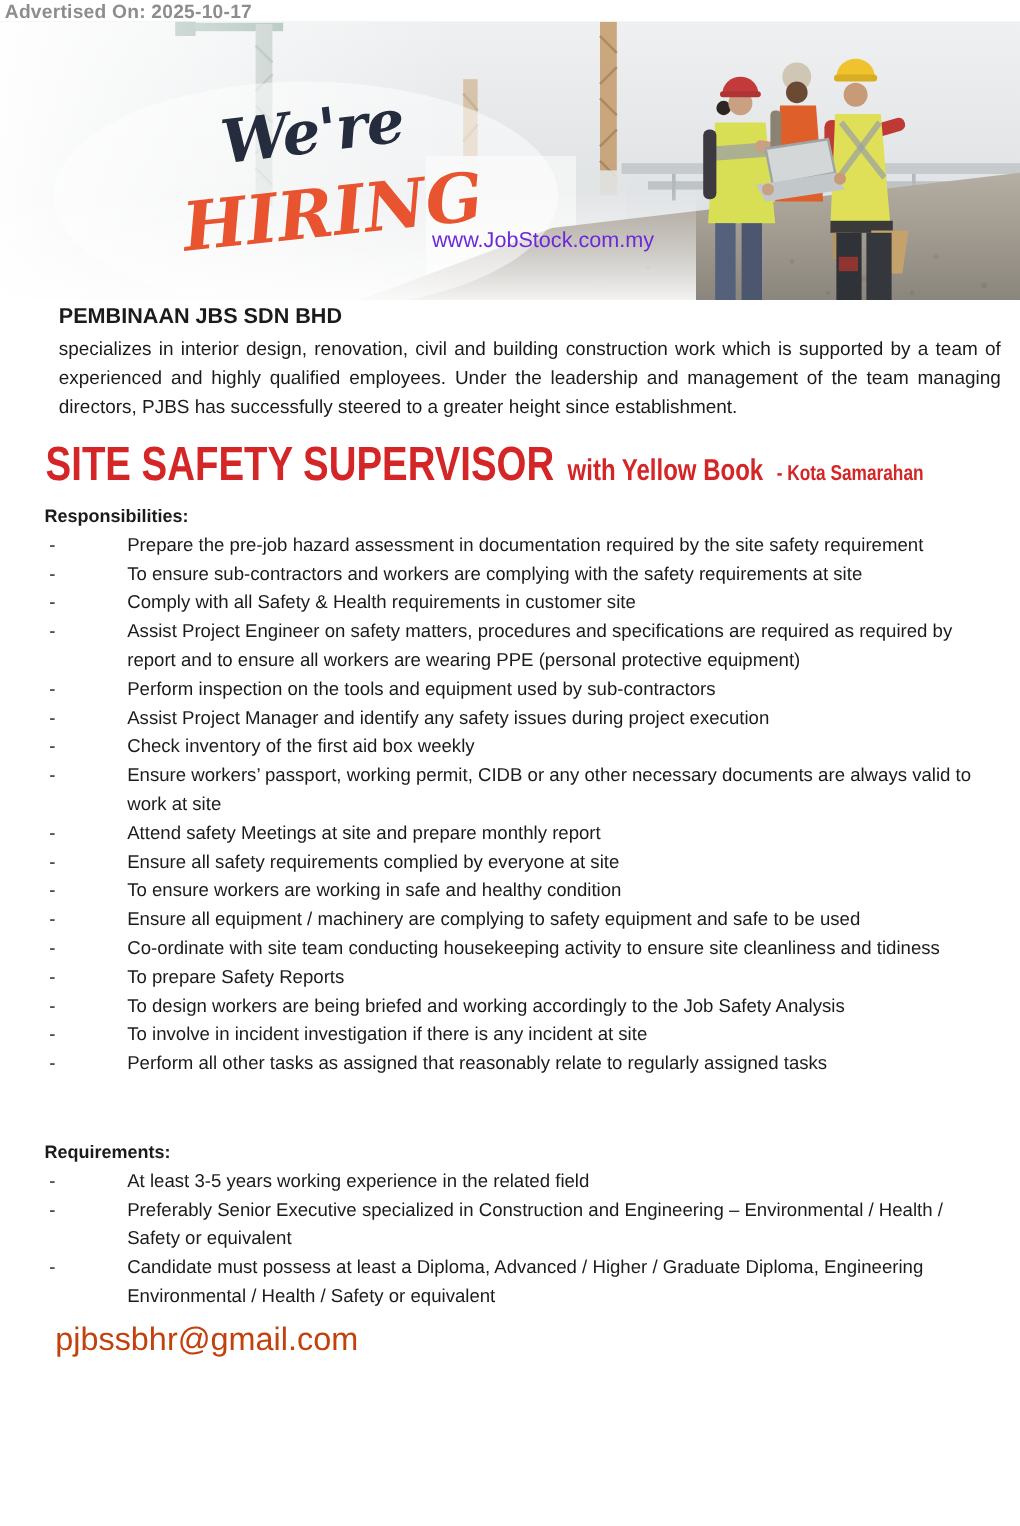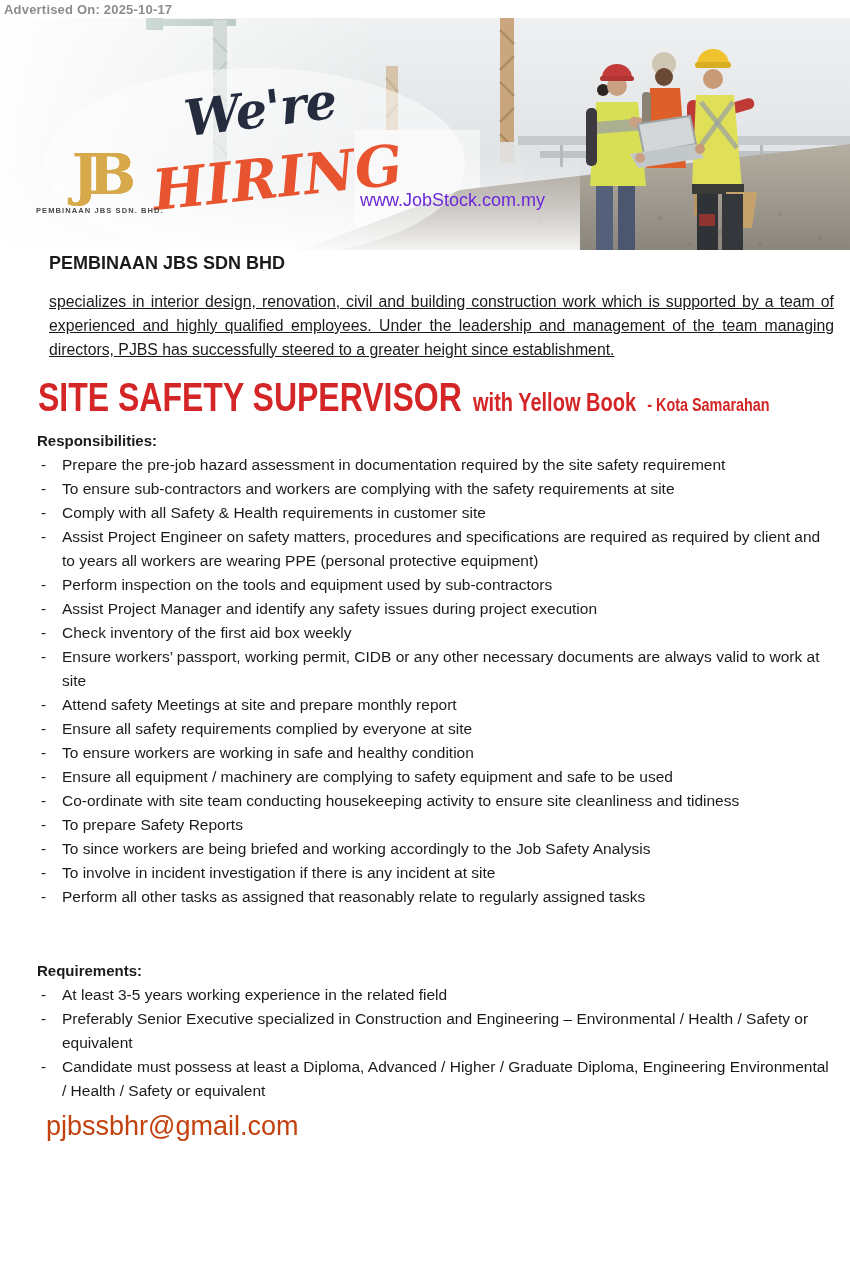--- a/index.html
+++ b/index.html
@@ -1,49 +1,49 @@
 <!DOCTYPE html>
 <html><head>
 <meta charset="utf-8">
 <style>
   html,body{margin:0;padding:0;background:#fff;}
   .page{position:relative;width:850px;height:1272px;background:#fff;overflow:hidden;
         font-family:"Liberation Sans",sans-serif;color:#1b1b1b;}
 
   
-  .adv{position:absolute;top:2px;left:4px;font-size:13px;font-weight:bold;color:#8d8d8d;letter-spacing:.2px;}
+  .adv{position:absolute;top:2px;left:4px;font-size:16px;font-weight:bold;color:#8d8d8d;letter-spacing:.2px;}
 
   
   .hero{position:absolute;top:18px;left:0;width:850px;height:232px;overflow:hidden;background:#e3e6e8;}
   .hero svg{display:block;}
   .were{position:absolute;left:184px;top:62px;font-family:"DejaVu Serif",serif;font-style:italic;font-weight:bold;
         font-size:50px;color:#252c3e;transform:rotate(-7deg);letter-spacing:-1px;}
   .hiring{position:absolute;left:152px;top:126px;font-family:"DejaVu Serif",serif;font-style:italic;font-weight:bold;
         font-size:56px;color:#e8542f;transform:rotate(-6deg);letter-spacing:0px;}
   .website{position:absolute;left:360px;top:172px;font-size:18px;color:#6d28d9;}
   .logo-wrap{position:absolute;left:36px;top:126px;width:126px;text-align:center;}
   .logo-mono{font-family:"DejaVu Serif",serif;font-weight:bold;font-size:56px;line-height:60px;color:#d7a94a;
         letter-spacing:-10px;text-shadow:0 0 0 #d7a94a;}
   .logo-cap{font-size:7.5px;letter-spacing:1.1px;color:#4a4a4a;margin-top:2px;white-space:nowrap;font-weight:bold;}
 
   
   .main{position:absolute;top:250px;left:12px;width:850px;}
   .company{margin:2px 0 0 37px;font-size:18px;font-weight:bold;line-height:22px;}
-  .desc{margin:16px 0 0 37px;width:785px;font-size:15.8px;line-height:24px;text-align:justify;text-decoration:underline;}
+  .desc{margin:6px 0 0 37px;width:785px;font-size:15.8px;line-height:24px;text-align:justify;}
   .job-title{margin:13px 0 0 26px;display:flex;align-items:baseline;gap:14px;white-space:nowrap;
         transform:scaleX(.8);transform-origin:0 60%;color:#d42527;}
   .jt-main{font-size:40px;font-weight:bold;letter-spacing:0px;line-height:44px;}
   .jt-sub{font-size:25px;font-weight:bold;}
   .jt-loc{font-size:18px;font-weight:bold;}
   .sec-head{margin:10px 0 0 25px;font-size:15px;font-weight:bold;line-height:24px;}
   .sec-head.req{margin-top:50px;}
   .list{width:822px;}
   .li-row{display:flex;padding-left:29px;font-size:15.5px;line-height:24px;}
   .li-dash{flex:none;width:21px;}
-  .li-text{flex:1 1 auto;max-width:772px;}
+  .li-text{flex:1 1 auto;max-width:772px;margin-left:44px;}
 
   .closing{margin:42px 0 0 42px;width:740px;font-size:16.8px;line-height:27px;}
   .email{margin:7px 0 0 34px;font-size:27px;color:#c2410c;line-height:32px;}
   .footer-note{margin:32px 0 0 28px;font-size:15px;color:#5a5f66;}
 </style>
 </head>
 <body>
 
 <div class="page">
 
@@ -166,24 +166,20 @@
 
       <ellipse cx="255" cy="145" rx="210" ry="95" fill="#ffffff" opacity=".5"></ellipse>
       <rect x="0" y="0" width="380" height="232" fill="url(#fadeL)"></rect>
       <rect x="0" y="140" width="580" height="92" fill="url(#fadeB)"></rect>
     </svg>
 
     <div class="were">We're</div>
     <div class="hiring">HIRING</div>
     <div class="website">www.JobStock.com.my</div>
 
-    <div class="logo-wrap">
-      <div class="logo-mono">JB</div>
-      <div class="logo-cap">PEMBINAAN JBS SDN. BHD.</div>
-    </div>
   </div>
 
   <div class="main">
 
     <h1 class="company">PEMBINAAN JBS SDN BHD</h1>
     <p class="desc">specializes in interior design, renovation, civil and building construction work which is supported by a team of experienced and highly qualified employees. Under the leadership and management of the team managing directors, PJBS has successfully steered to a greater height since establishment.</p>
 
     <h2 class="job-title">
       <span class="jt-main">SITE SAFETY SUPERVISOR</span>
       <span class="jt-sub">with Yellow Book</span>
@@ -203,21 +199,21 @@
           <span class="li-text">To ensure sub-contractors and workers are complying with the safety requirements at site</span>
         </div>
 
         <div class="li-row">
           <span class="li-dash">-</span>
           <span class="li-text">Comply with all Safety &amp; Health requirements in customer site</span>
         </div>
 
         <div class="li-row">
           <span class="li-dash">-</span>
-          <span class="li-text">Assist Project Engineer on safety matters, procedures and specifications are required as required by client and to years all workers are wearing PPE (personal protective equipment)</span>
+          <span class="li-text">Assist Project Engineer on safety matters, procedures and specifications are required as required by report and to ensure all workers are wearing PPE (personal protective equipment)</span>
         </div>
 
         <div class="li-row">
           <span class="li-dash">-</span>
           <span class="li-text">Perform inspection on the tools and equipment used by sub-contractors</span>
         </div>
 
         <div class="li-row">
           <span class="li-dash">-</span>
           <span class="li-text">Assist Project Manager and identify any safety issues during project execution</span>
@@ -258,21 +254,21 @@
           <span class="li-text">Co-ordinate with site team conducting housekeeping activity to ensure site cleanliness and tidiness</span>
         </div>
 
         <div class="li-row">
           <span class="li-dash">-</span>
           <span class="li-text">To prepare Safety Reports</span>
         </div>
 
         <div class="li-row">
           <span class="li-dash">-</span>
-          <span class="li-text">To since workers are being briefed and working accordingly to the Job Safety Analysis</span>
+          <span class="li-text">To design workers are being briefed and working accordingly to the Job Safety Analysis</span>
         </div>
 
         <div class="li-row">
           <span class="li-dash">-</span>
           <span class="li-text">To involve in incident investigation if there is any incident at site</span>
         </div>
 
         <div class="li-row">
           <span class="li-dash">-</span>
           <span class="li-text">Perform all other tasks as assigned that reasonably relate to regularly assigned tasks</span>

